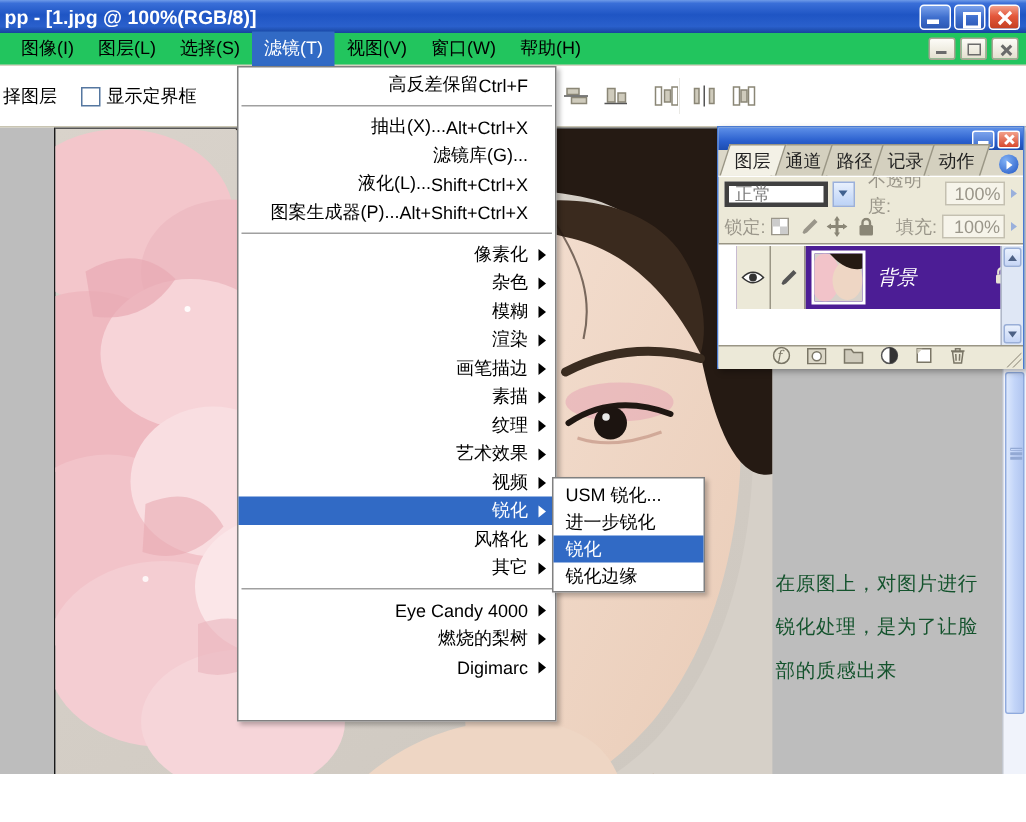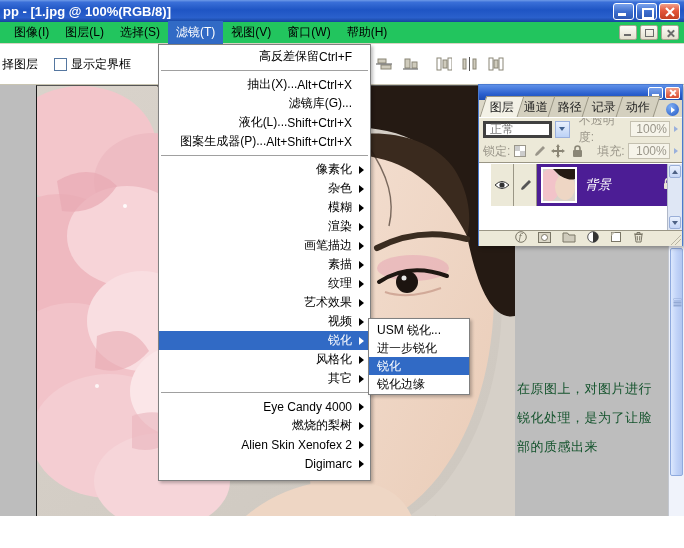--- a/index.html
+++ b/index.html
@@ -339,24 +339,20 @@
     <div class="msep"></div>
     <div class="mrow">
         <span>Eye Candy 4000</span>
         <span class="arr"></span>
       </div>
     <div class="mrow">
         <span>燃烧的梨树</span>
         <span class="arr"></span>
       </div>
     <div class="mrow">
-        <span>Alien Skin Xenofex 2</span>
-        <span class="arr"></span>
-      </div>
-    <div class="mrow">
         <span>Digimarc</span>
         <span class="arr"></span>
       </div>
   </div>
 
   <div class="submenu">
     <div class="srow">
         <span>USM 锐化...</span>
       </div>
     <div class="srow">

